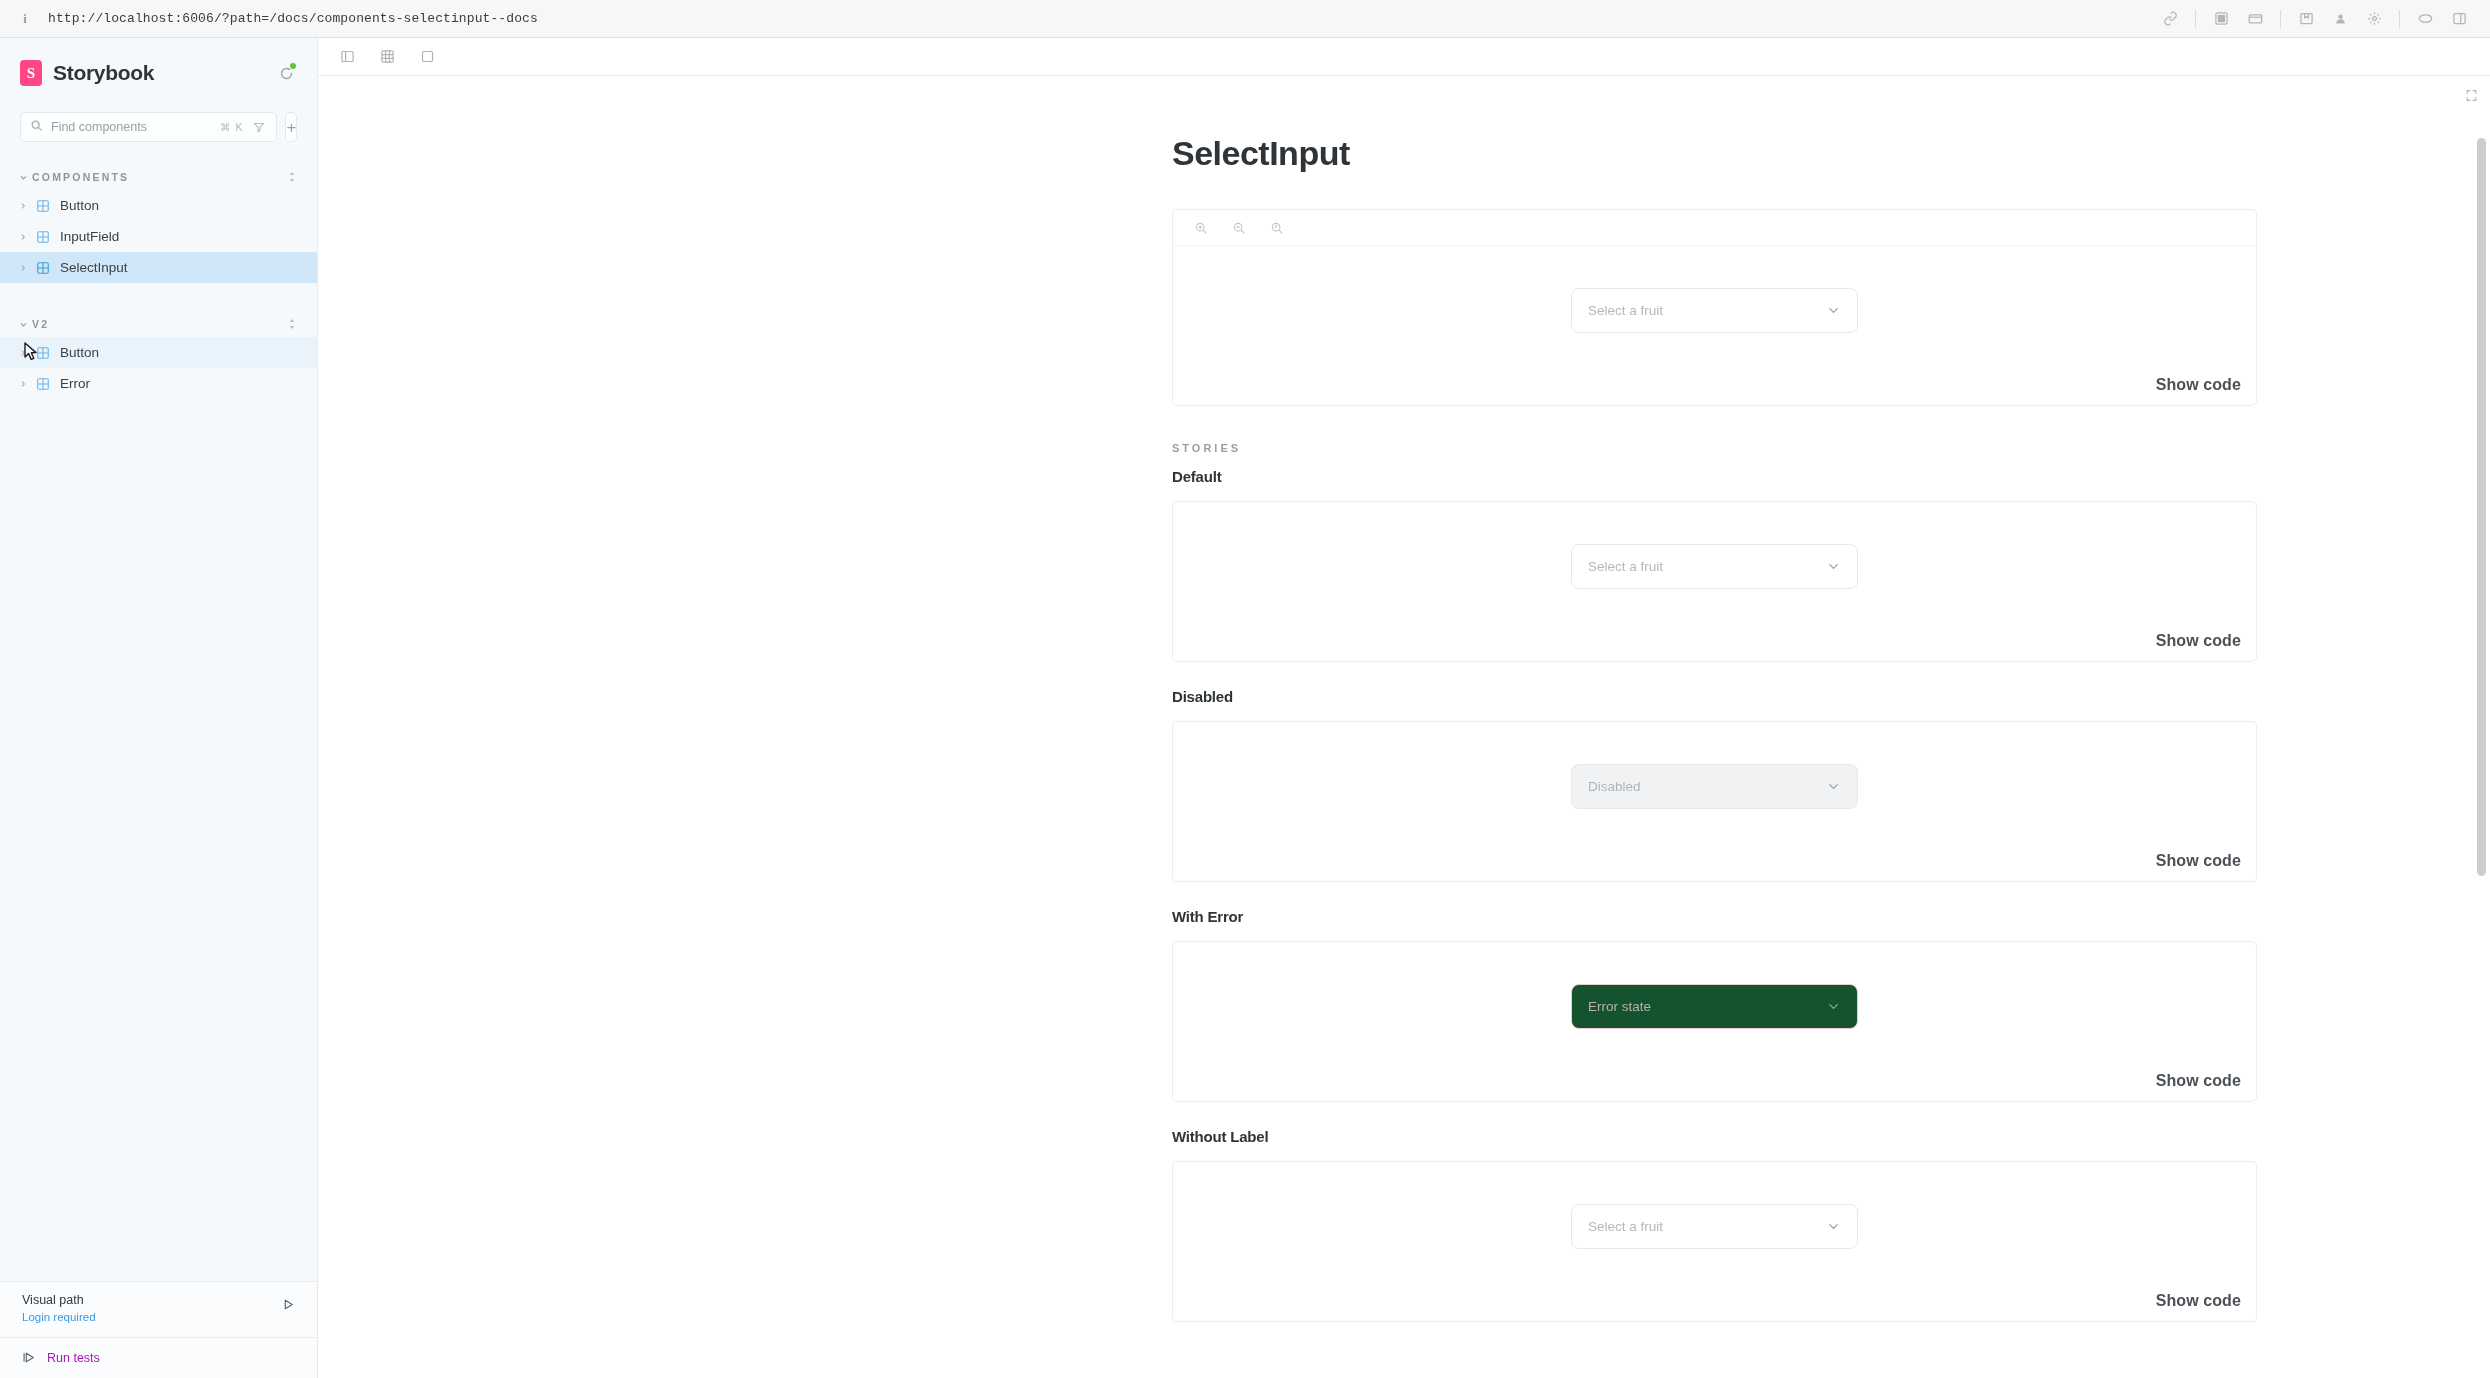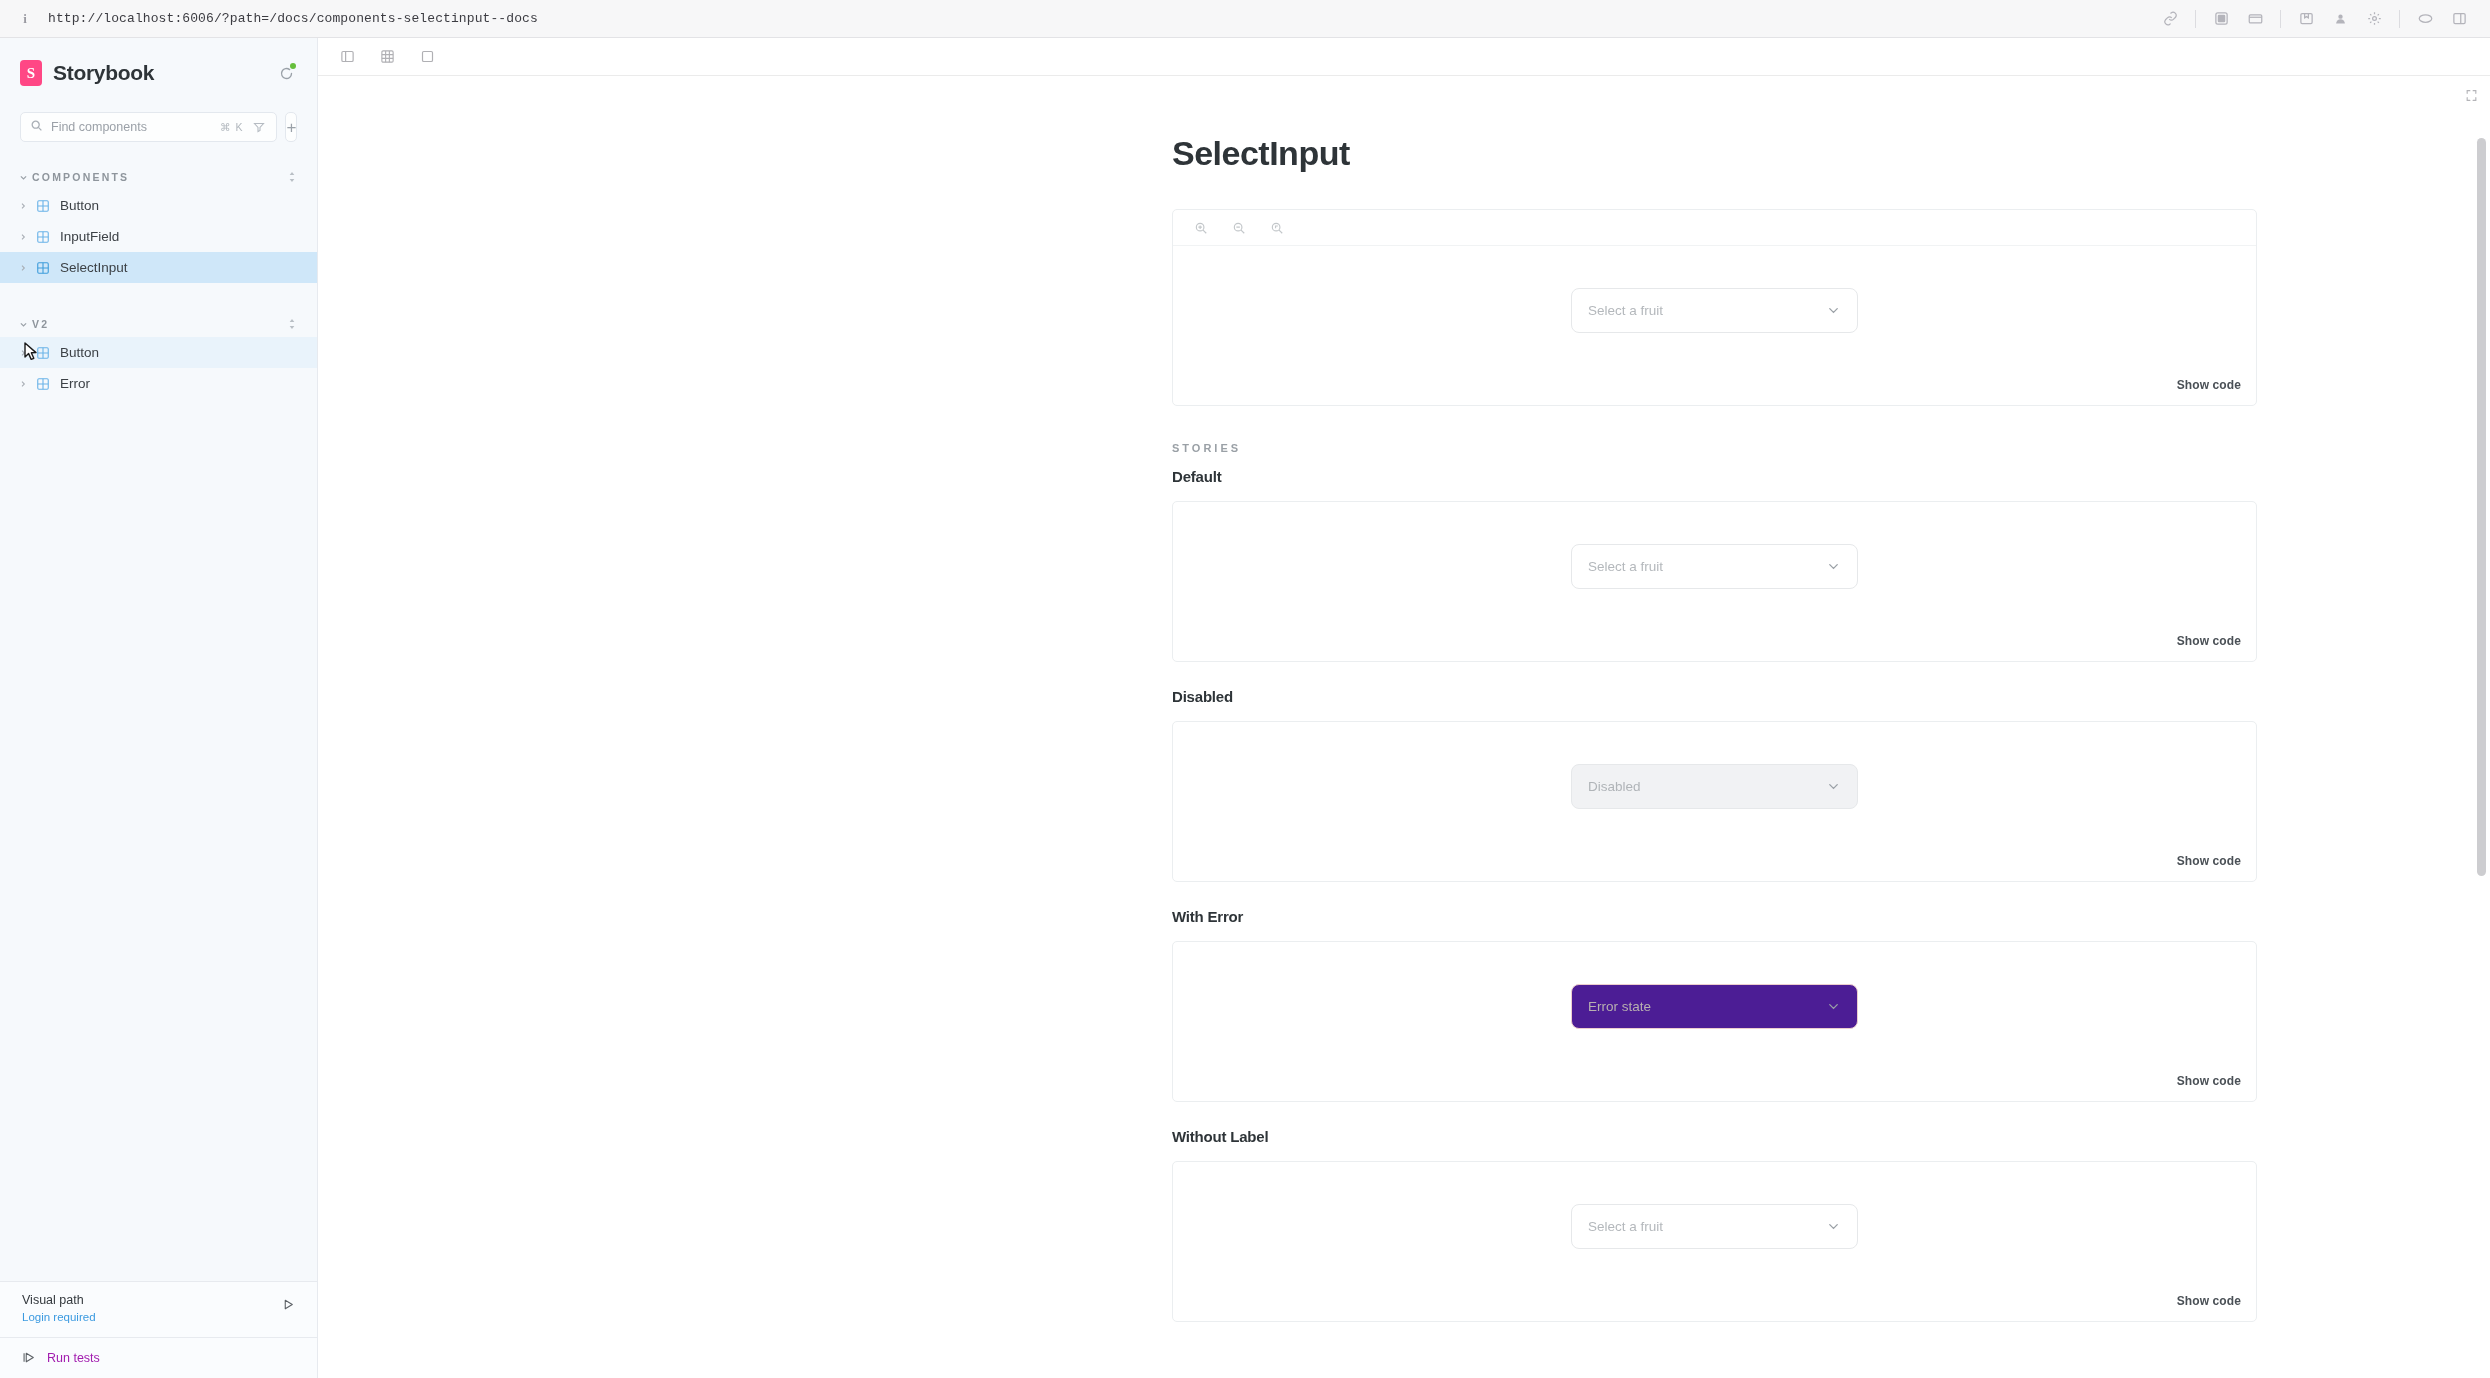--- a/index.html
+++ b/index.html
@@ -269,21 +269,21 @@
     padding: 42px 0 38px 0;
     min-height: 122px;
   }
   .preview-footer {
     height: 34px;
     display: flex; align-items: center; justify-content: flex-end;
     padding: 0 6px 6px 0;
     position: relative;
   }
   .show-code {
-    font-size: 12px; font-weight: bold;
+    font-size: 16px; font-weight: bold;
     color: #4a5056;
     background: #fff;
     border: 0;
     padding: 5px 9px;
     border-radius: 4px;
     font-family: "Liberation Sans", sans-serif;
     letter-spacing: 0.1px;
   }
 
   
@@ -303,21 +303,21 @@
     color: #9aa0a6;
     display: flex; align-items: center;
   }
   .sel.disabled {
     background: #f1f2f4;
     border-color: #e6e8ea;
     color: #b0b4b8;
   }
   .sel.error {
     border-color: #eccdcd;
-    background: #4c1d95;
+    background: #14532d;
     color: #b8b0b0;
   }
 
   .stories-label {
     font-size: 11px; font-weight: bold;
     color: #9aa0a6;
     letter-spacing: 3px;
     text-transform: uppercase;
     margin: 36px 0 14px 0;
   }

